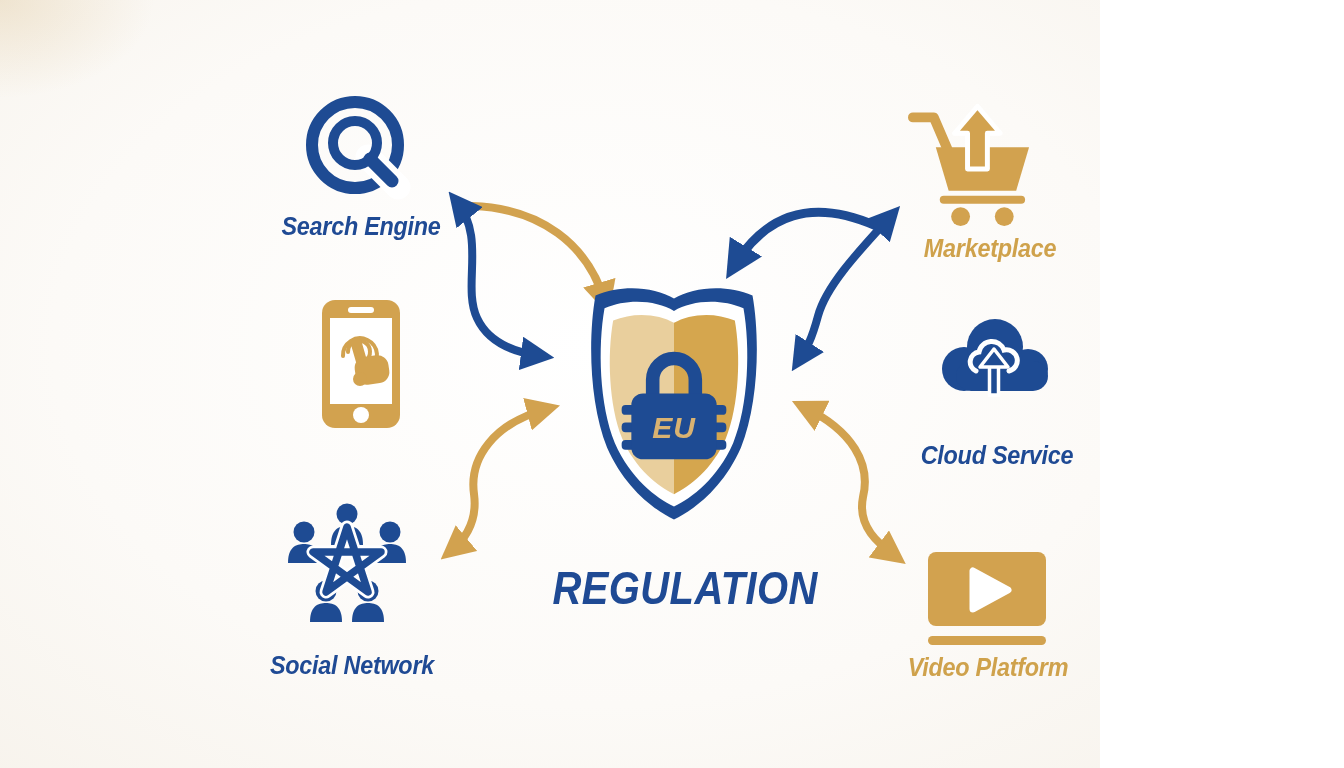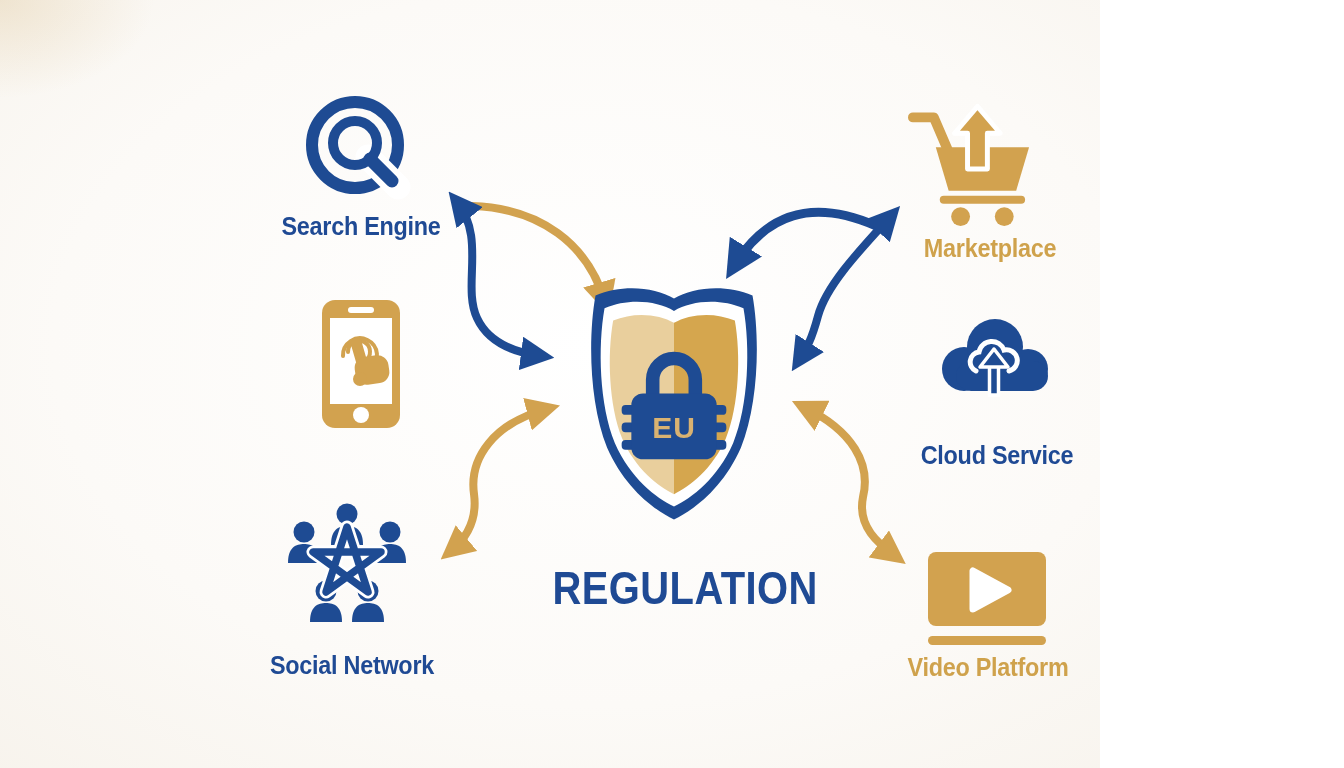--- a/index.html
+++ b/index.html
@@ -2,20 +2,21 @@
 <html><head>
 <meta charset="utf-8">
 <style>
   html,body{margin:0;padding:0;}
   .canvas{
     position:relative;width:1100px;height:768px;overflow:hidden;
     background:
       radial-gradient(220px 140px at 0% 0%, rgba(214,183,126,.28), rgba(214,183,126,0) 70%),
       radial-gradient(900px 600px at 54% 45%, #ffffff 0%, #fcfaf7 60%, #f7f3ec 100%);
     font-family:"Liberation Sans", sans-serif;
+    font-style:italic;
   }
   .abs{position:absolute;}
   .label{
     position:absolute;width:200px;text-align:center;
     font-weight:bold;font-size:26px;letter-spacing:-0.3px;
     transform:scaleX(.9);
   }
   .label.blue{color:#1f4a94;}
   .label.gold{color:#cfa24c;}
   .caption{

